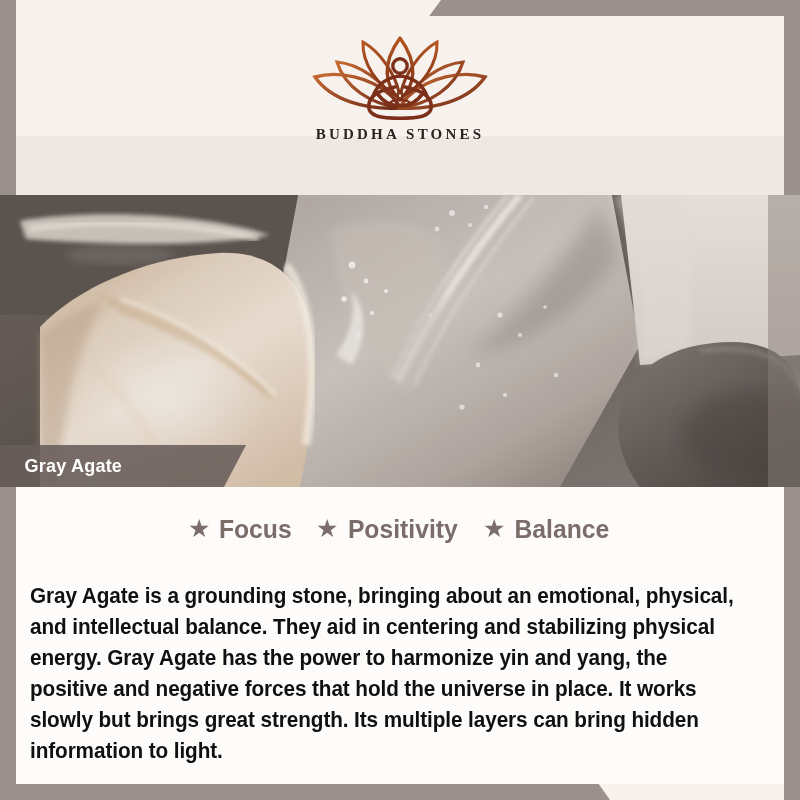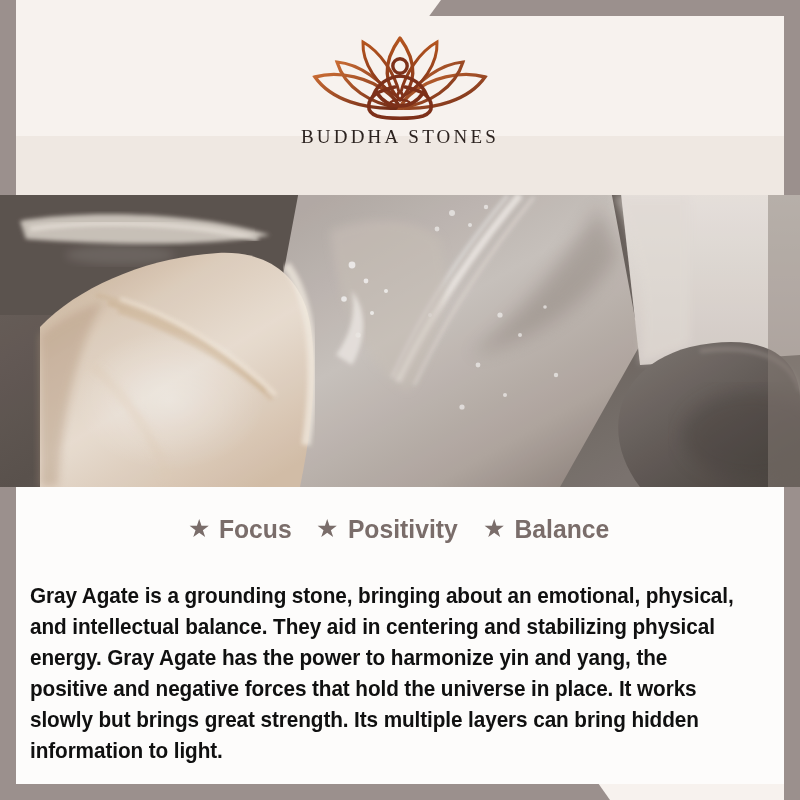--- a/index.html
+++ b/index.html
@@ -70,24 +70,24 @@
     align-items: center;
     justify-content: flex-start;
     padding-top: 14px;
     box-sizing: border-box;
     z-index: 8;
   }
   .logo-mark { line-height: 0; }
   .logo-word {
     margin-top: 4px;
     font-family: "Liberation Serif", serif;
-    font-size: 19px;
+    font-size: 15px;
     letter-spacing: 3.2px;
     color: #2c2320;
-    font-weight: 400;
+    font-weight: 700;
   }
 
   
   .banner-strip {
     position: absolute;
     left: 0;
     top: 120px;
     width: 768px;
     height: 59px;
     background: #efe8e2;
@@ -370,20 +370,23 @@
 
         <path d="M640 292 C 600 240, 614 172, 690 152 C 762 136, 800 160, 800 206 L800 292 Z" fill="url(#darkStone)"></path>
         <path d="M700 156 C 760 148, 792 166, 800 196" fill="none" stroke="#a79f9a" stroke-width="4" opacity="0.45" filter="url(#soft3)"></path>
         <ellipse cx="752" cy="240" rx="70" ry="44" fill="#3e3835" opacity="0.35" filter="url(#soft2)"></ellipse>
 
         <rect x="768" y="0" width="32" height="292" fill="#8b817c" opacity="0.5"></rect>
 
         <rect width="800" height="292" fill="#6b615c" opacity="0.07"></rect>
       </svg>
 
+      <div class="photo-label">
+        <span class="photo-label-text">Gray Agate</span>
+      </div>
     </div>
 
     <div class="panel">
 
       <div class="benefits">
         <div class="benefit">
           <span class="star">★</span>
           <span class="benefit-label">Focus</span>
         </div>
         <div class="benefit">

